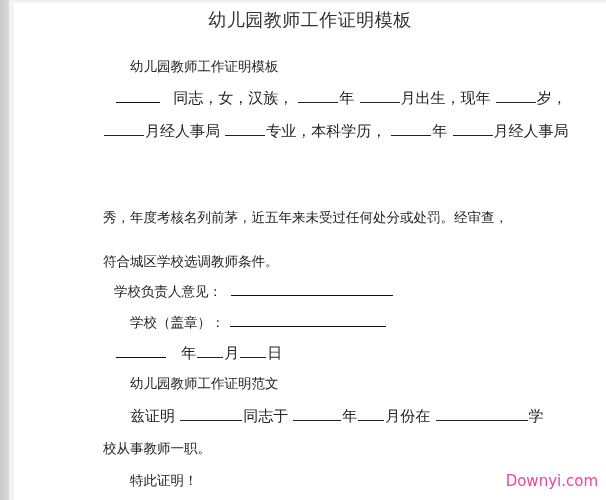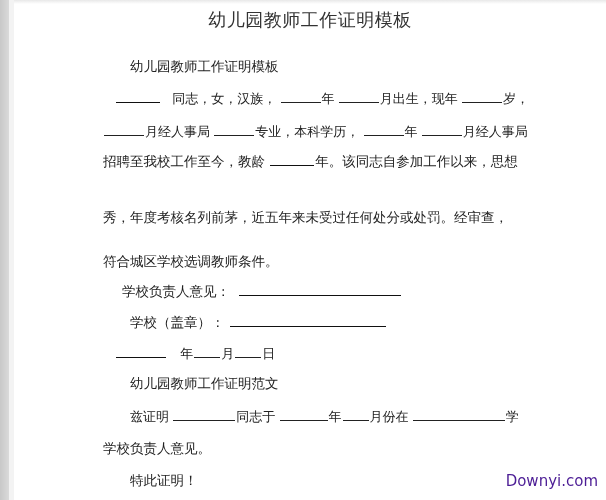--- a/index.html
+++ b/index.html
@@ -23,30 +23,30 @@
     }
     .page { position: absolute; left: 14px; top: 0; right: 0; bottom: 0; }
     .title {
       position: absolute; top: 8px; left: 0; width: 592px; text-align: center;
       font-family: "DejaVu Sans", "Liberation Sans", sans-serif;
       font-size: 18px; color: #333; letter-spacing: 0.5px;
     }
     .line {
       position: absolute; font-size: 13.5px; white-space: nowrap; line-height: 18px;
     }
-    .sans { font-family: Liberation Serif, serif; font-size: 13px; }
+    .sans { font-family: Liberation Sans, sans-serif; font-size: 15px; }
     .blank {
       display: inline-block; border-bottom: 1px solid #222; height: 14px;
       vertical-align: baseline; margin: 0 1px;
     }
     .blank.thick { border-bottom: 1.5px solid #111; }
     .watermark {
       position: absolute; right: 8px; bottom: 10px;
       font-family: "DejaVu Sans", "Liberation Sans", sans-serif;
-      font-size: 15px; color: #4c1d95;
+      font-size: 15px; color: #ec4899;
     }
   </style>
 </head>
 <body>
 
 <div class="left-gutter"></div>
 <div class="left-gutter-edge"></div>
 <div class="top-shadow"></div>
 
 <div class="page">
@@ -62,46 +62,42 @@
     <span class="blank" style="width:40px;"></span><span>岁，</span>
   </div>
 
   <div class="line sans" style="left:89px; top:121px;">
     <span class="blank" style="width:40px;"></span><span>月经人事局 </span>
     <span class="blank" style="width:40px;"></span><span>专业，本科学历，</span>
     <span class="blank" style="width:40px;"></span><span>年</span>
     <span class="blank" style="width:40px;"></span><span>月经人事局</span>
   </div>
 
-  <div class="line" style="left:89px; top:151px;">
-    <span>招聘至我校工作至今，教龄 </span>
-    <span class="blank thick" style="width:44px;"></span><span>年。该同志自参加工作以来，思想</span>
-  </div>
 
   <div class="line" style="left:89px; top:208px;">秀，年度考核名列前茅，近五年来未受过任何处分或处罚。经审查，</div>
   <div class="line" style="left:89px; top:252px;">符合城区学校选调教师条件。</div>
 
-  <div class="line" style="left:108px; top:281px;font-family:Liberation Mono, monospace;">
+  <div class="line" style="left:100px; top:281px;font-family:Liberation Mono, monospace;">
     <span>学校负责人意见：</span>
     <span class="blank thick" style="width:162px;"></span>
   </div>
 
   <div class="line" style="left:116px; top:312px;">
     <span>学校（盖章）：</span>
     <span class="blank thick" style="width:156px;"></span>
   </div>
 
   <div class="line sans" style="left:101px; top:343px;text-align:right;">
     <span class="blank thick" style="width:50px;"></span>
     <span style="margin-left:10px;">年</span><span class="blank" style="width:26px;"></span><span>月</span><span class="blank" style="width:26px;"></span><span>日</span>
   </div>
 
   <div class="line" style="left:116px; top:374px;">幼儿园教师工作证明范文</div>
 
   <div class="line sans" style="left:116px; top:406px;">
     <span>兹证明 </span><span class="blank" style="width:62px;"></span><span>同志于 </span><span class="blank" style="width:48px;"></span><span>年</span><span class="blank" style="width:26px;"></span><span>月份在 </span><span class="blank" style="width:92px;"></span><span>学</span>
   </div>
 
-  <div class="line" style="left:89px; top:439px;">学校负责人意见。</div>
+  <div class="line" style="left:89px; top:439px;">校从事教师一职。</div>
   <div class="line" style="left:116px; top:471px;">特此证明！</div>
 </div>
 
 <div class="watermark">Downyi.com</div>
 
 </body></html>

